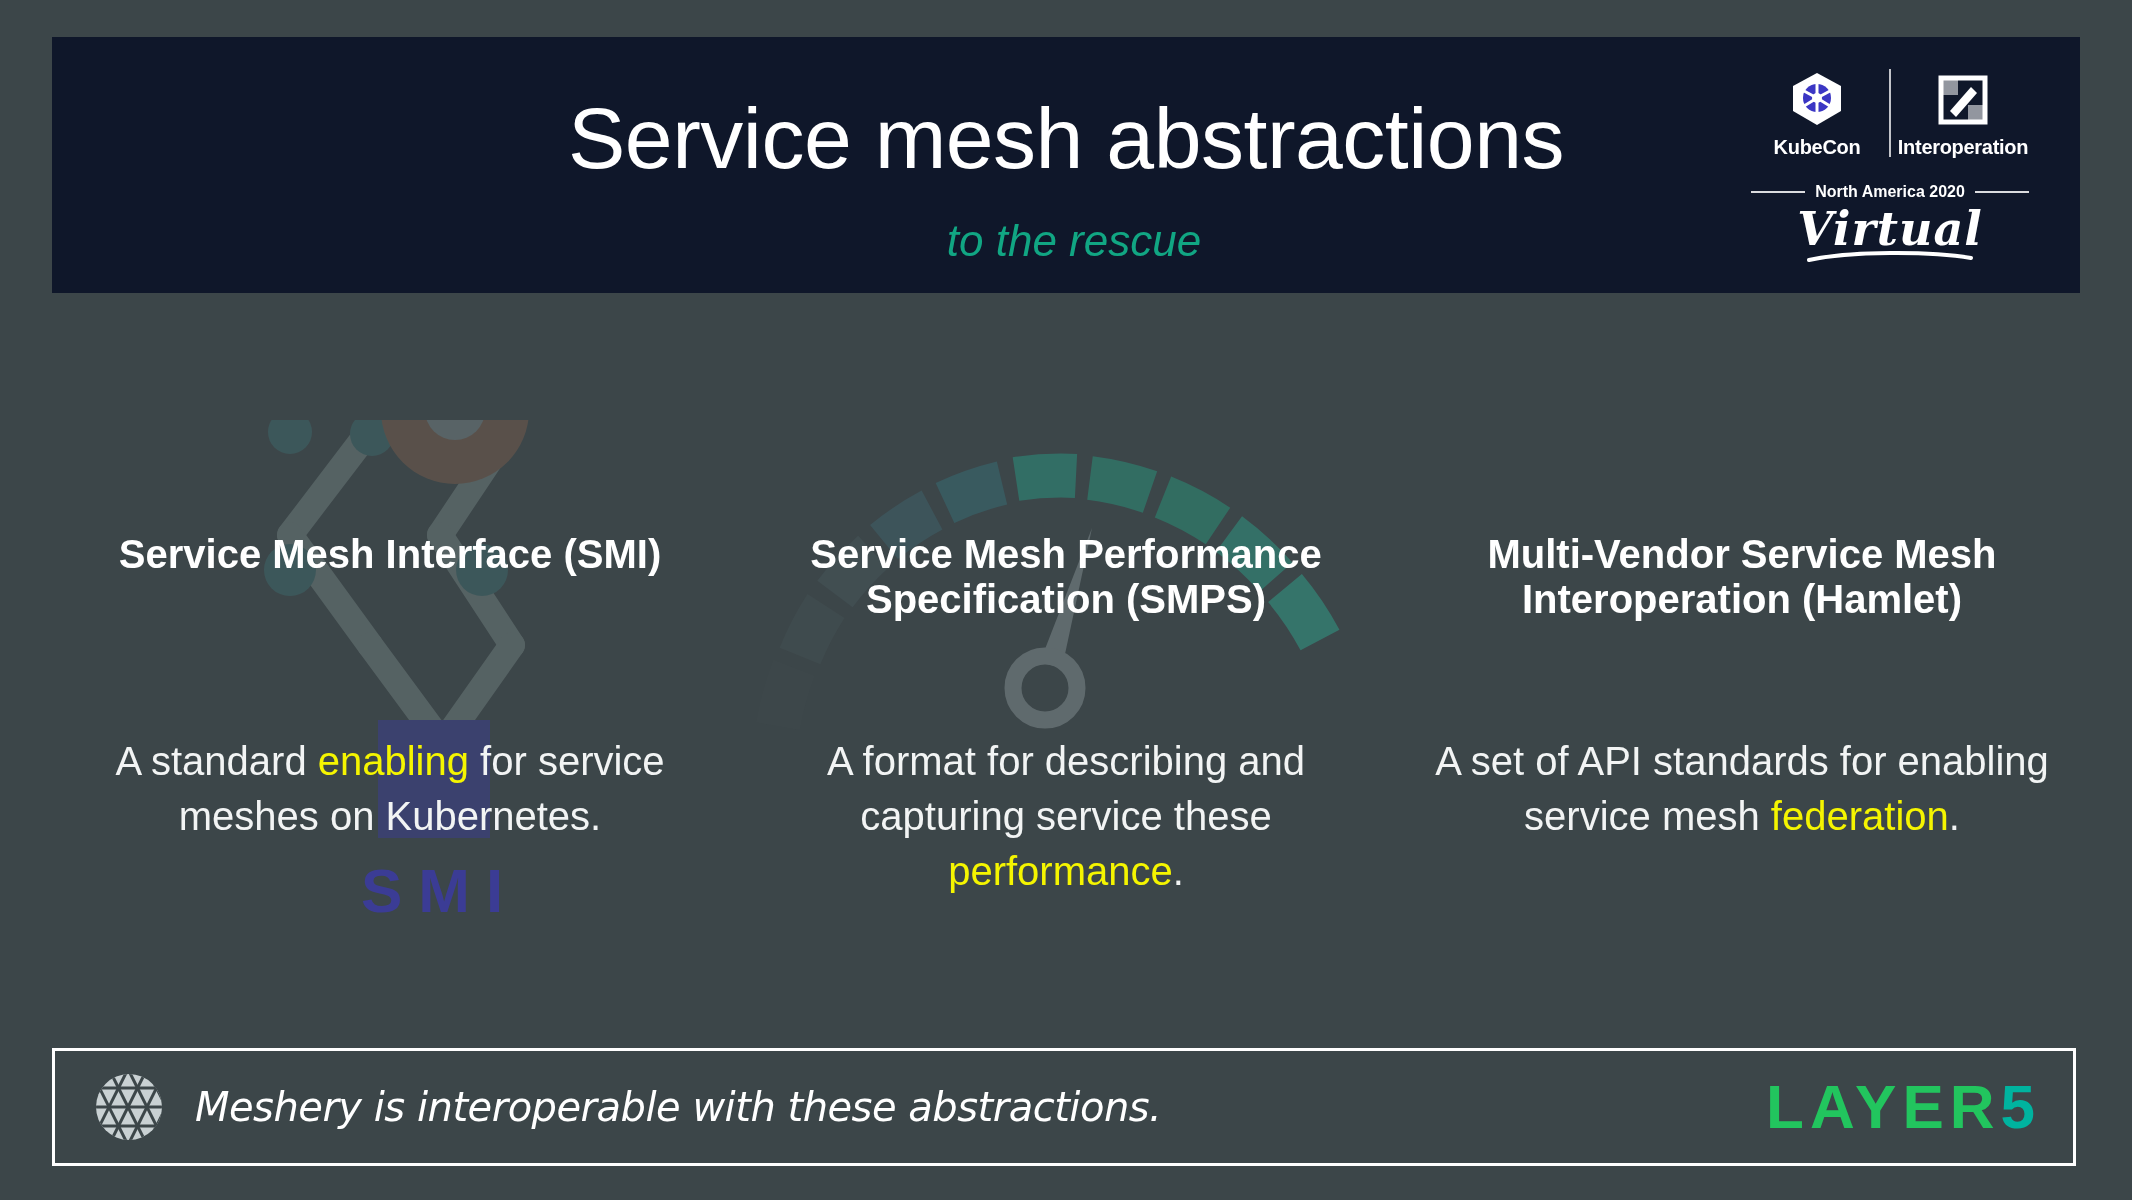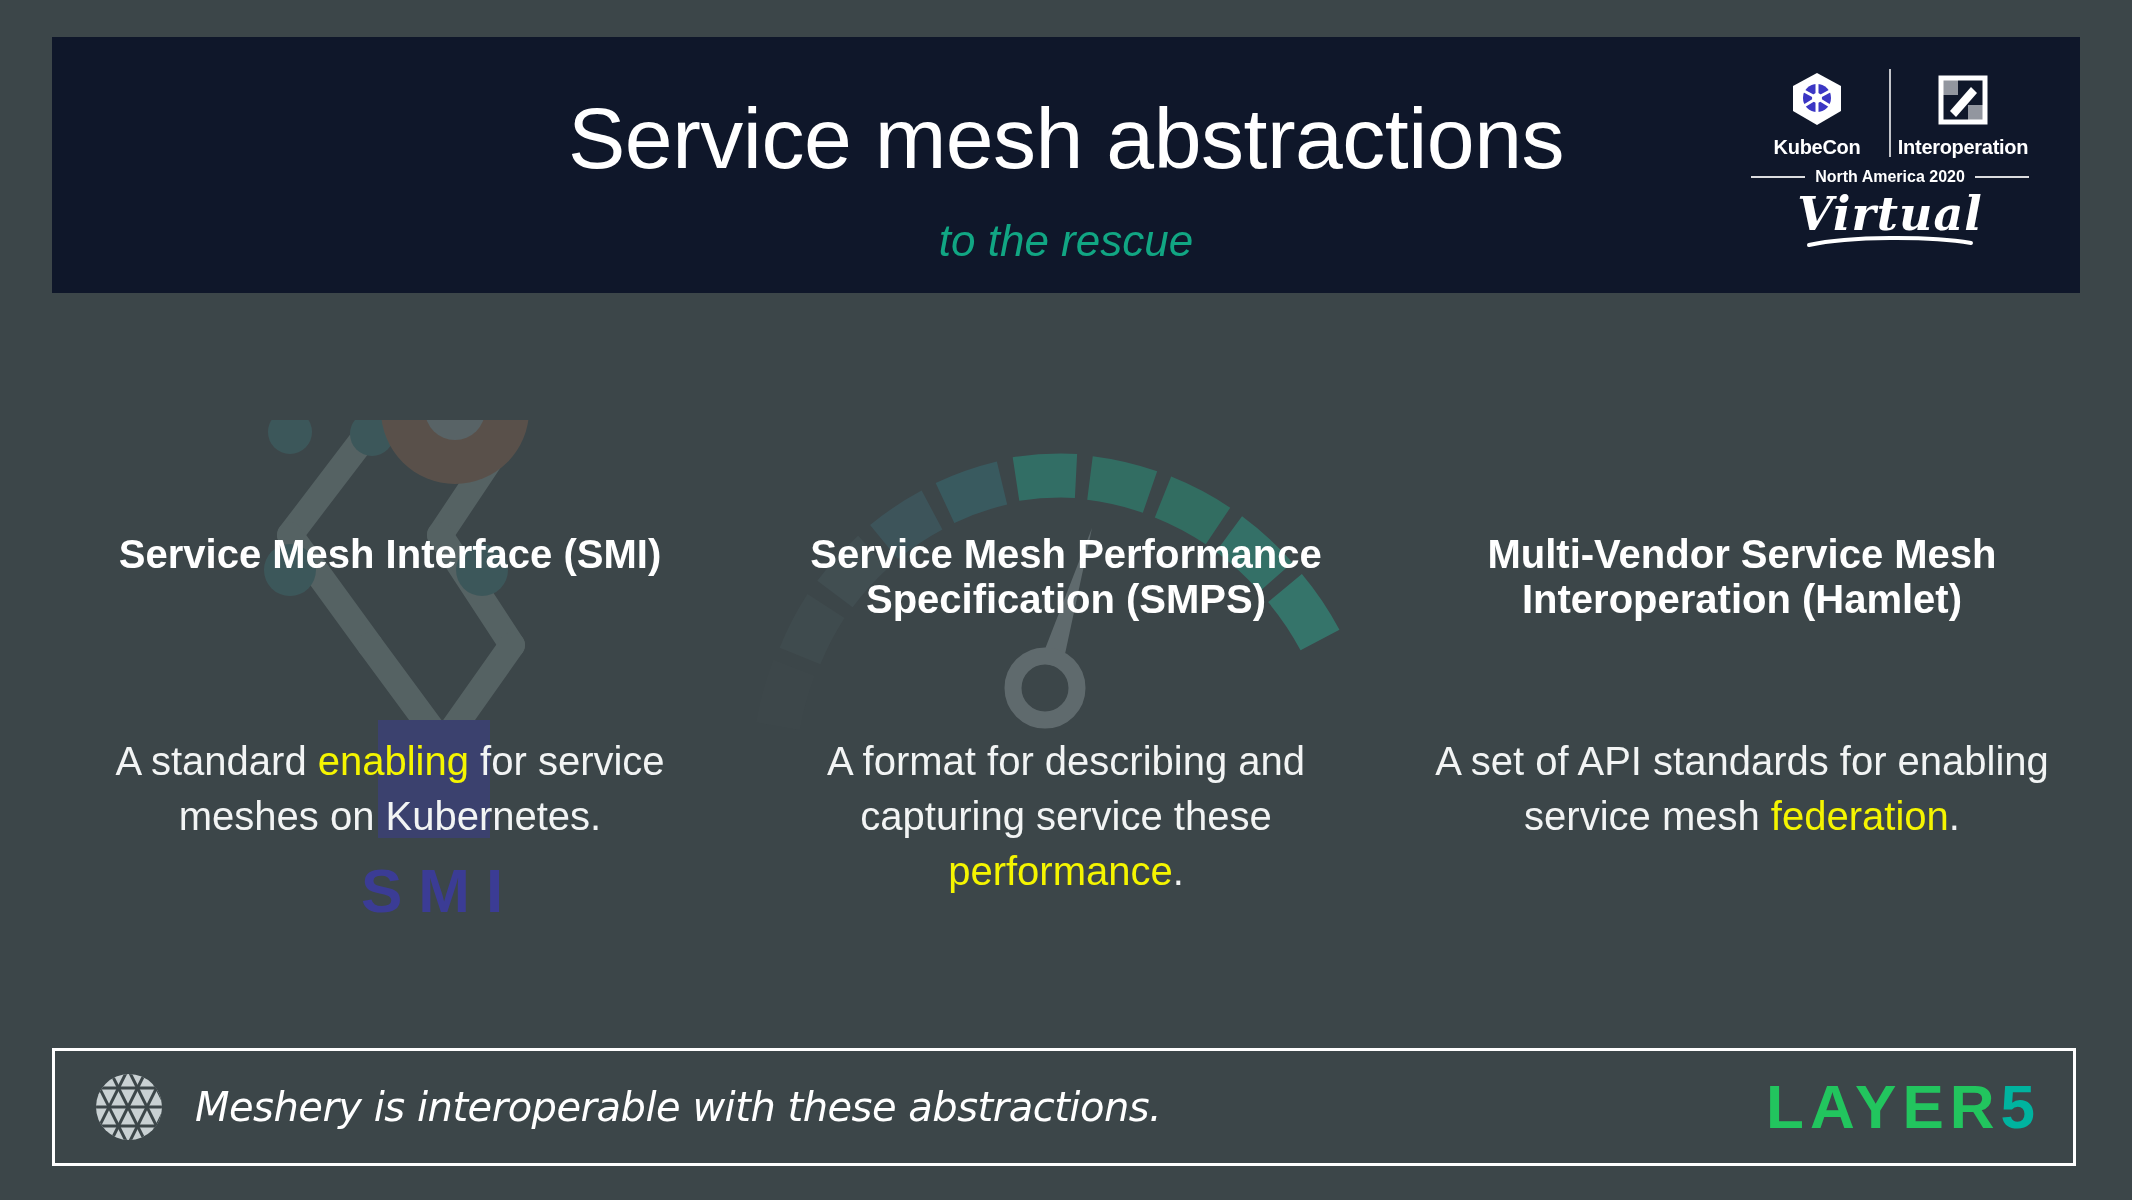--- a/index.html
+++ b/index.html
@@ -17,37 +17,37 @@
     position:absolute;left:52px;top:37px;width:2028px;height:256px;
     background:#0f172a;
   }
   .title{
     position:absolute;left:0;top:58px;width:2028px;
     text-align:center;
     font-size:86px;font-weight:400;color:#ffffff;
     letter-spacing:-0.5px;line-height:1;
   }
   .subtitle{
-    position:absolute;left:0;top:182px;width:2028px;
+    position:absolute;left:8px;top:182px;width:2028px;
     text-align:center;
     font-size:44px;font-style:italic;color:#11a683;
     line-height:1;
   }
 
   
   .kubecon{
     position:absolute;right:40px;top:22px;width:300px;height:210px;
     color:#fff;
   }
   .kc-top{display:flex;align-items:center;justify-content:center;gap:0px;height:108px;}
   .kc-left,.kc-right{display:flex;flex-direction:column;align-items:center;width:132px;}
   .kc-mark{height:64px;display:flex;align-items:center;justify-content:center;}
   .kc-name{font-size:20px;font-weight:bold;letter-spacing:-0.3px;margin-top:4px;white-space:nowrap;}
   .kc-div{width:2px;height:88px;background:rgba(255,255,255,.75);margin:0 6px;}
-  .kc-region{display:flex;align-items:center;justify-content:center;gap:10px;margin-top:1px;}
+  .kc-region{display:flex;align-items:center;justify-content:center;gap:10px;margin-top:16px;}
   .kc-rule{height:2px;width:54px;background:rgba(255,255,255,.85);}
   .kc-region-text{font-size:16px;font-weight:bold;white-space:nowrap;}
   .kc-virtual{
     text-align:center;margin-top:2px;
     font-family:"DejaVu Serif", serif;
     font-style:italic;font-weight:bold;
     font-size:46px;line-height:52px;
     letter-spacing:1px;
   }
   .kc-swish{display:block;margin:-6px auto 0;}

